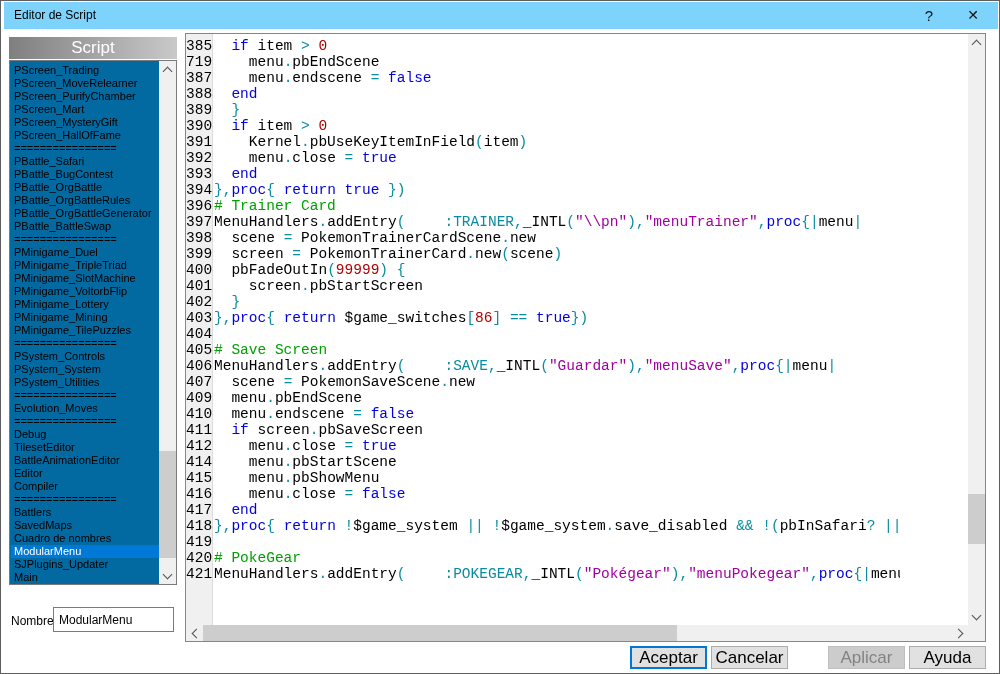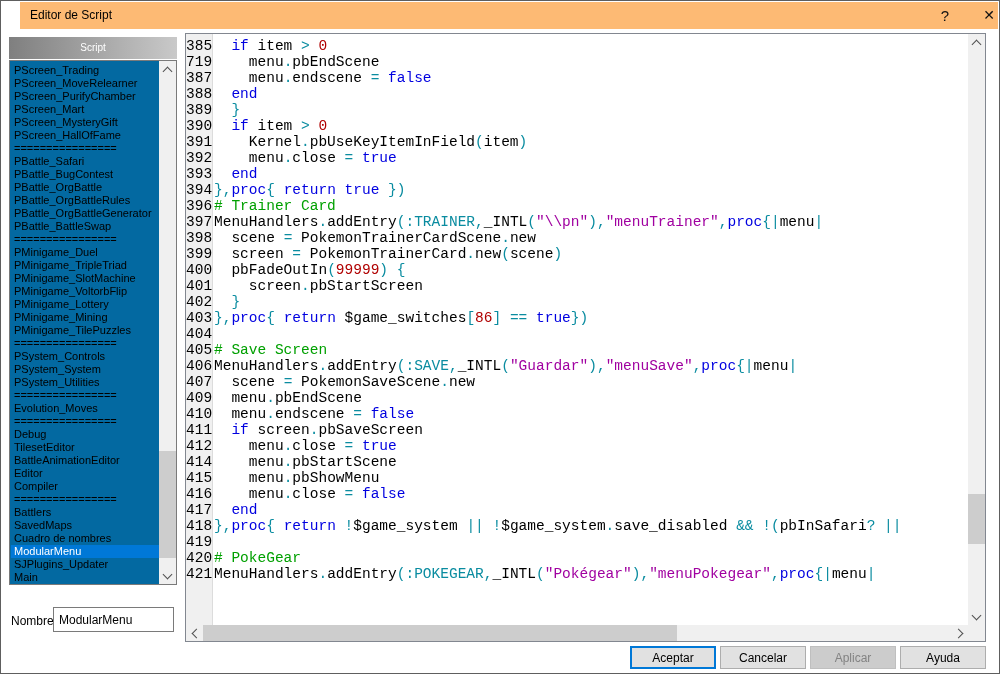--- a/index.html
+++ b/index.html
@@ -1,31 +1,31 @@
 <!DOCTYPE html>
 <html style="--kw: #0000E0; --op: #0A8CA0; --num: #B00000; --str: #A000A0; --com: #00A000; --sym: #0A8CA0;"><head>
 <meta charset="utf-8">
 <style>
   html,body{margin:0;padding:0;}
   body{width:1000px;height:674px;position:relative;background:#fff;
        font-family:"Liberation Sans",sans-serif;overflow:hidden;}
   .window{position:absolute;inset:0;border:1px solid #5e5e5e;box-sizing:border-box;background:#fff;}
 
   
-  .titlebar{position:absolute;left:19px;top:1px;right:1px;height:27px;background:#fdba74;}
+  .titlebar{position:absolute;left:3px;top:1px;right:1px;height:27px;background:#7dd3fc;}
   .title{position:absolute;left:10px;top:6px;font-size:12px;color:#000;}
   .cap-btn{position:absolute;top:0;width:34px;height:27px;text-align:center;line-height:27px;
            font-size:15px;color:#111;cursor:default;}
   .help-btn{left:908px;}
   .close-btn{left:952px;font-size:14px;}
 
   
   .script-header{position:absolute;left:8px;top:36px;width:168px;height:22px;
                  background:linear-gradient(to right,#7f7f7f,#c9c9c9);
-                 color:#fff;font-size:10px;text-align:center;line-height:22px;}
+                 color:#fff;font-size:17px;text-align:center;line-height:22px;}
   .listbox{position:absolute;left:8px;top:59px;width:168px;height:525px;
            border:1px solid #7a7a7a;background:#0369a1;box-sizing:border-box;}
   .list-items{position:absolute;left:1px;top:1px;width:148px;height:521px;overflow:hidden;padding-top:2px;}
   .li{height:13px;line-height:13px;font-size:11px;padding-left:3px;white-space:nowrap;color:#000;}
   .li.sel{background:#0078d7;color:#fff;}
 
   
   .sb-track{background:#f0f0f0;position:absolute;}
   .sb-btn{position:absolute;background:#f0f0f0;display:flex;align-items:center;justify-content:center;}
   .sb-thumb{position:absolute;background:#cdcdcd;}
@@ -48,32 +48,32 @@
           border:1px solid #828790;box-sizing:border-box;background:#fff;}
   .code-viewport{position:absolute;left:0;top:0;width:714px;height:591px;overflow:hidden;background:#fff;}
   .gutter-bg{position:absolute;left:0;top:0;width:26px;height:591px;background:#f0f0f0;
              border-right:1px solid #dcdcdc;}
   .code-lines{position:absolute;left:0;top:4px;font-family:"Liberation Mono","DejaVu Sans Mono",monospace;
               font-size:14.5px;}
   .crow{height:16px;line-height:16px;white-space:pre;}
   .ln{display:inline-block;width:22px;padding-right:4px;text-align:right;background:#f0f0f0;color:#000;}
   .cd{padding-left:2px;color:#000;}
   .kw{color:var(--kw);} .op{color:var(--op);} .num{color:var(--num);}
-  .str{color:var(--str);} .com{color:var(--com);} .sym{color:var(--sym);}
+  .str{color:var(--str);} .com{color:var(--com);} .sym{color:var(--sym);margin-left:39px;}
 
   .vscroll{position:absolute;right:0;top:0;width:17px;height:591px;background:#f0f0f0;}
   .hscroll{position:absolute;left:0;bottom:0;width:782px;height:16px;background:#f0f0f0;}
   .corner{position:absolute;right:0;bottom:0;width:17px;height:16px;background:#f0f0f0;}
 
   
   .button-bar{position:absolute;right:13px;top:645px;display:flex;gap:4px;}
-  .btn{width:86px;height:23px;font-size:12px;font-family:"Liberation Sans",sans-serif;
+  .btn{width:77px;height:23px;font-size:17px;font-family:"Liberation Sans",sans-serif;
        background:#e1e1e1;border:1px solid #adadad;padding:0;color:#000;}
   .btn.default{border:2px solid #0078d7;}
-  .btn.disabled{background:#cccccc;border:1px solid #bfbfbf;color:#838383;}
+  .btn.disabled{background:#cccccc;border:1px solid #bfbfbf;color:#838383;margin-left:36px;}
 </style>
 </head>
 <body>
 
 <div class="window">
 
   <div class="titlebar">
     <span class="title">Editor de Script</span>
     <span class="cap-btn help-btn">?</span>
     <span class="cap-btn close-btn">✕</span>

